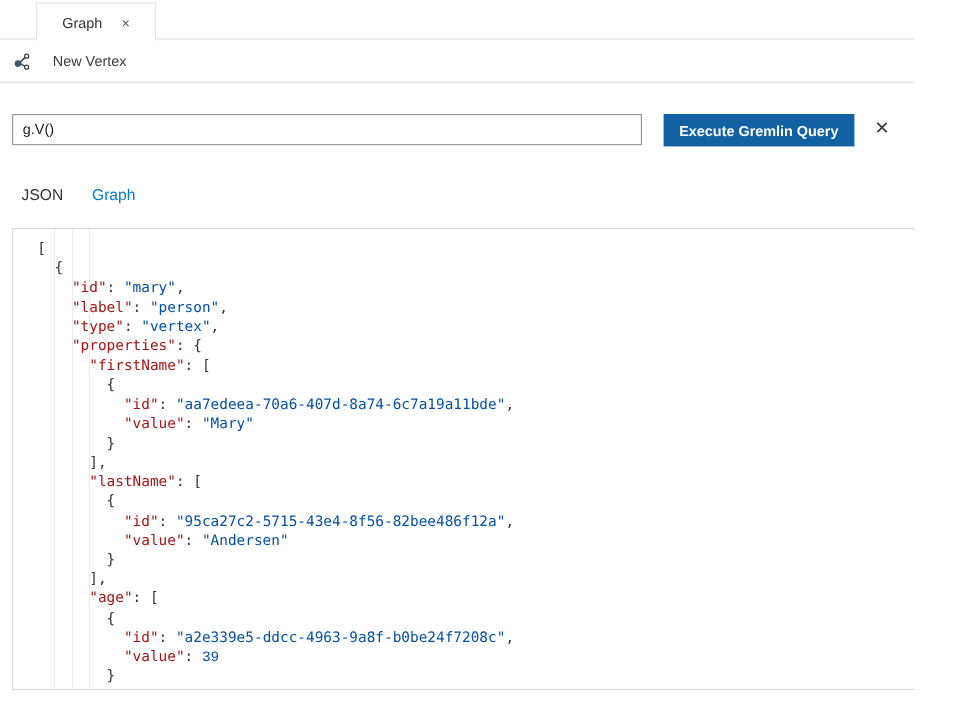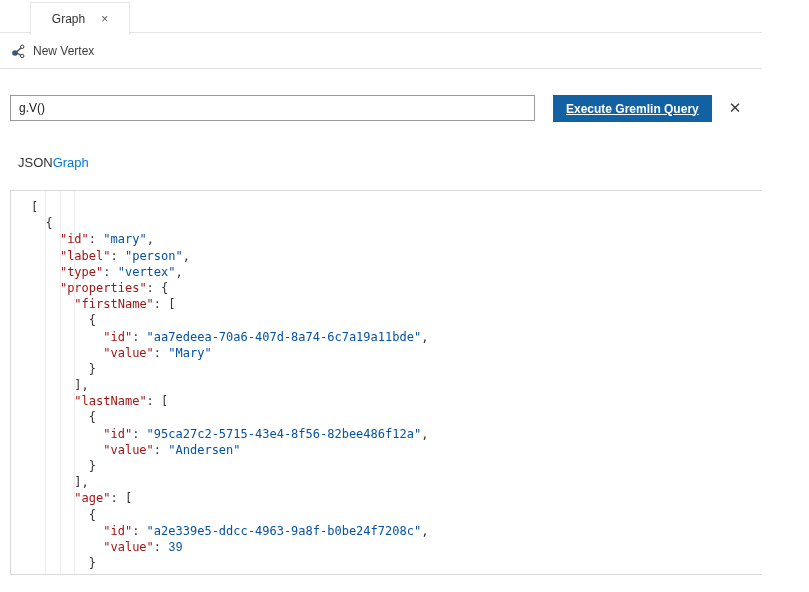--- a/index.html
+++ b/index.html
@@ -10,35 +10,35 @@
   .tab-bar { position:absolute; top:0; left:0; width:809px; height:33px; background:#fff; border-bottom:1px solid #e5e5e5; }
   .tab { position:absolute; left:30px; top:2px; width:100px; height:32px; background:#fff; z-index:2;
          border:1px solid #e5e5e5; border-bottom:none; display:flex; align-items:center; justify-content:center;
          gap:16px; cursor:pointer; }
   .tab-label { font-size:12px; color:#323130; }
   .tab-close { font-size:12px; color:#5a5a5a; cursor:pointer; line-height:1; }
 
   
   .command-bar { position:absolute; top:34px; left:0; width:809px; height:35px; background:#fff;
                  border-bottom:1px solid #e3e3e3; display:flex; align-items:center; padding-left:10px; }
-  .cmd-btn { display:flex; align-items:center; gap:7px; background:none; border:none; cursor:pointer;
+  .cmd-btn { display:flex; align-items:center; gap:18px; background:none; border:none; cursor:pointer;
              font-family:"Liberation Sans", sans-serif; font-size:12px; color:#3b3b3b; }
   .cmd-icon { display:inline-flex; width:16px; height:16px; }
 
   
   .query-input { position:absolute; left:10px; top:95px; width:525px; height:26px; border:1px solid #999;
                  padding:0 8px; font-family:"Liberation Sans", sans-serif; font-size:12px; color:#1a1a1a; background:#fff; }
   .execute-btn { position:absolute; left:553px; top:95px; height:27px; padding:0 13px; border:none; cursor:pointer;
                  background:var(--accent-blue,#1261a3); color:#fff; font-family:"Liberation Sans", sans-serif;
-                 font-size:12px; font-weight:600;text-decoration:underline; }
+                 font-size:12px; font-weight:600; }
   .clear-x { position:absolute; left:724px; top:99px; width:22px; text-align:center; font-size:15px;
              color:#3b3b3b; cursor:pointer; line-height:1.2; }
 
   
-  .result-tabs { position:absolute; left:18px; top:155px; display:flex; font-size:13px; }
+  .result-tabs { position:absolute; left:18px; top:155px; display:flex; gap:24px; font-size:13px; }
   .rtab { cursor:pointer; }
   .rtab.active { color:#323130; }
   .rtab.link { color:var(--link-blue,#0078d4); }
 
   
   .editor { position:absolute; left:10px; top:190px; width:791px; height:385px; background:#fff;
             border:1px solid #d9d9d9; overflow:hidden; }
   .guide { position:absolute; top:0; bottom:0; width:1px; background:#ececec; }
   .code { position:relative; padding:8px 0 0 20px; font-family:"DejaVu Sans Mono", monospace;
           font-size:12px; line-height:16.2px; white-space:pre; color:#333; }

